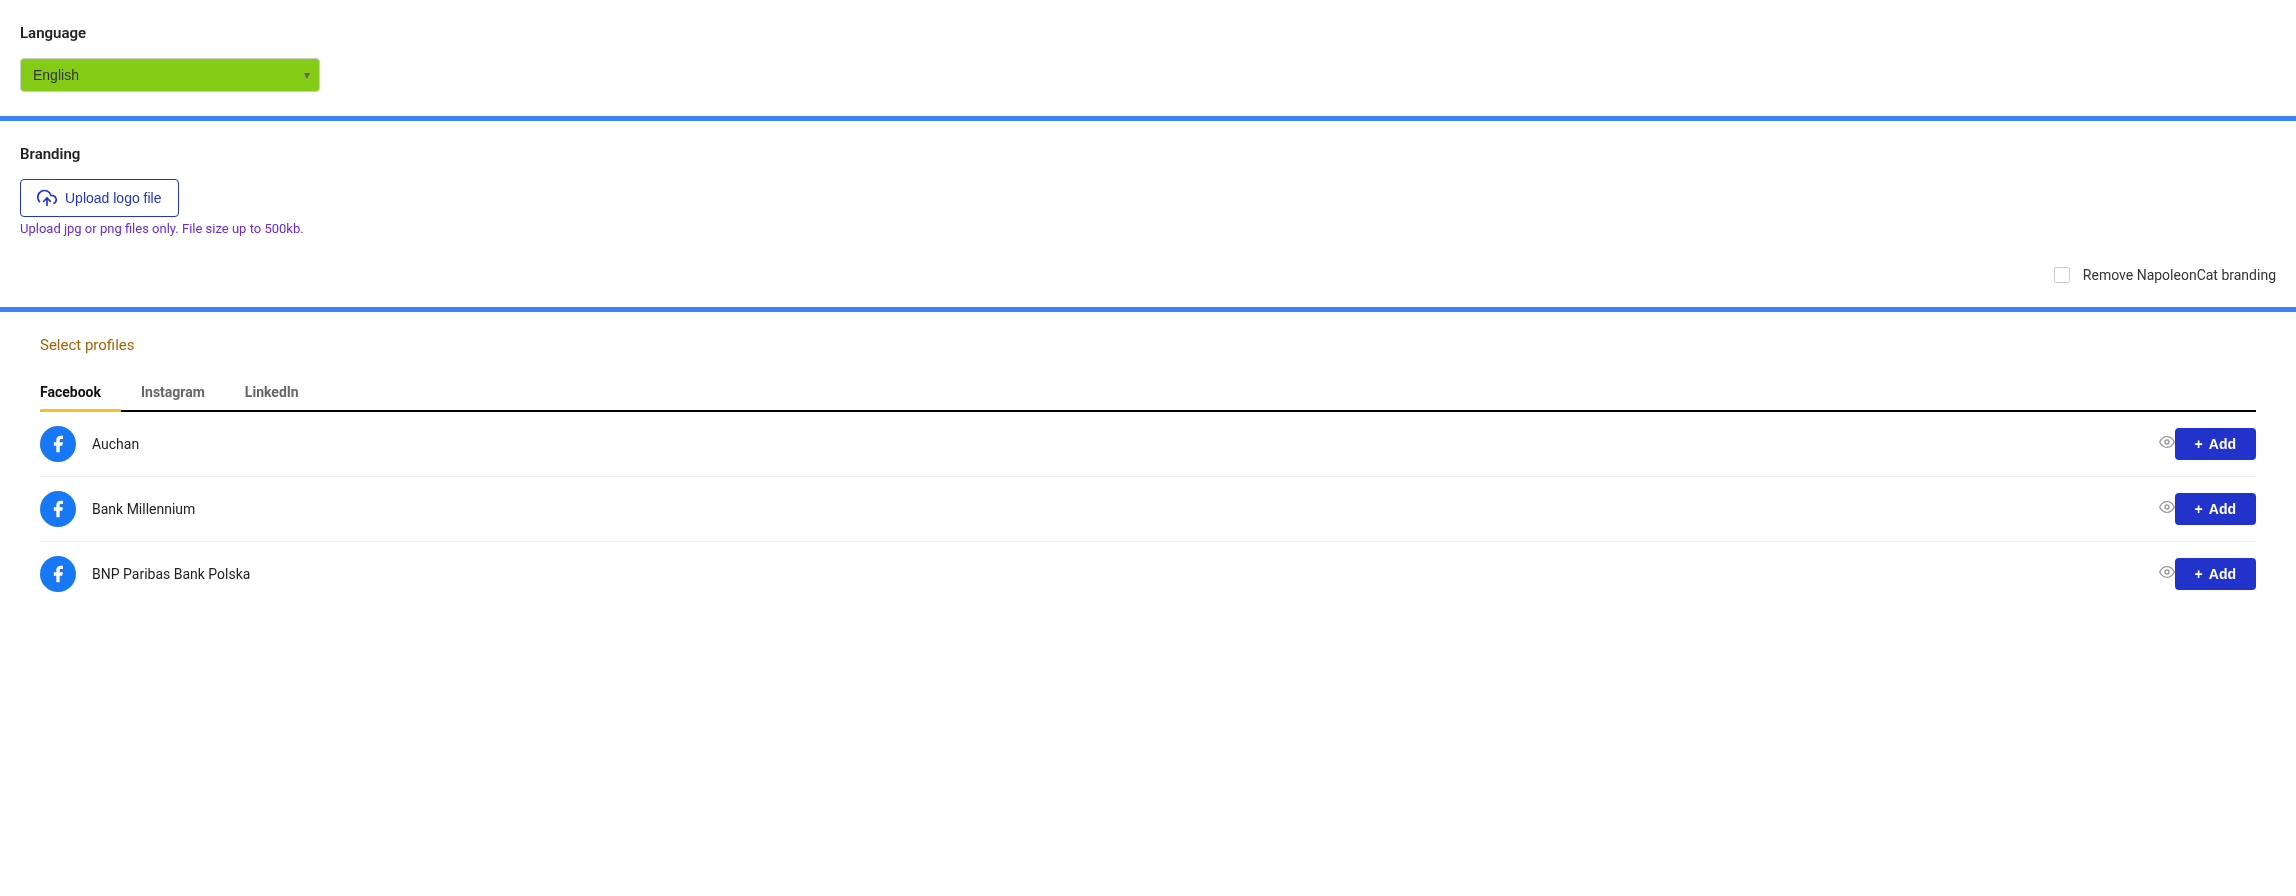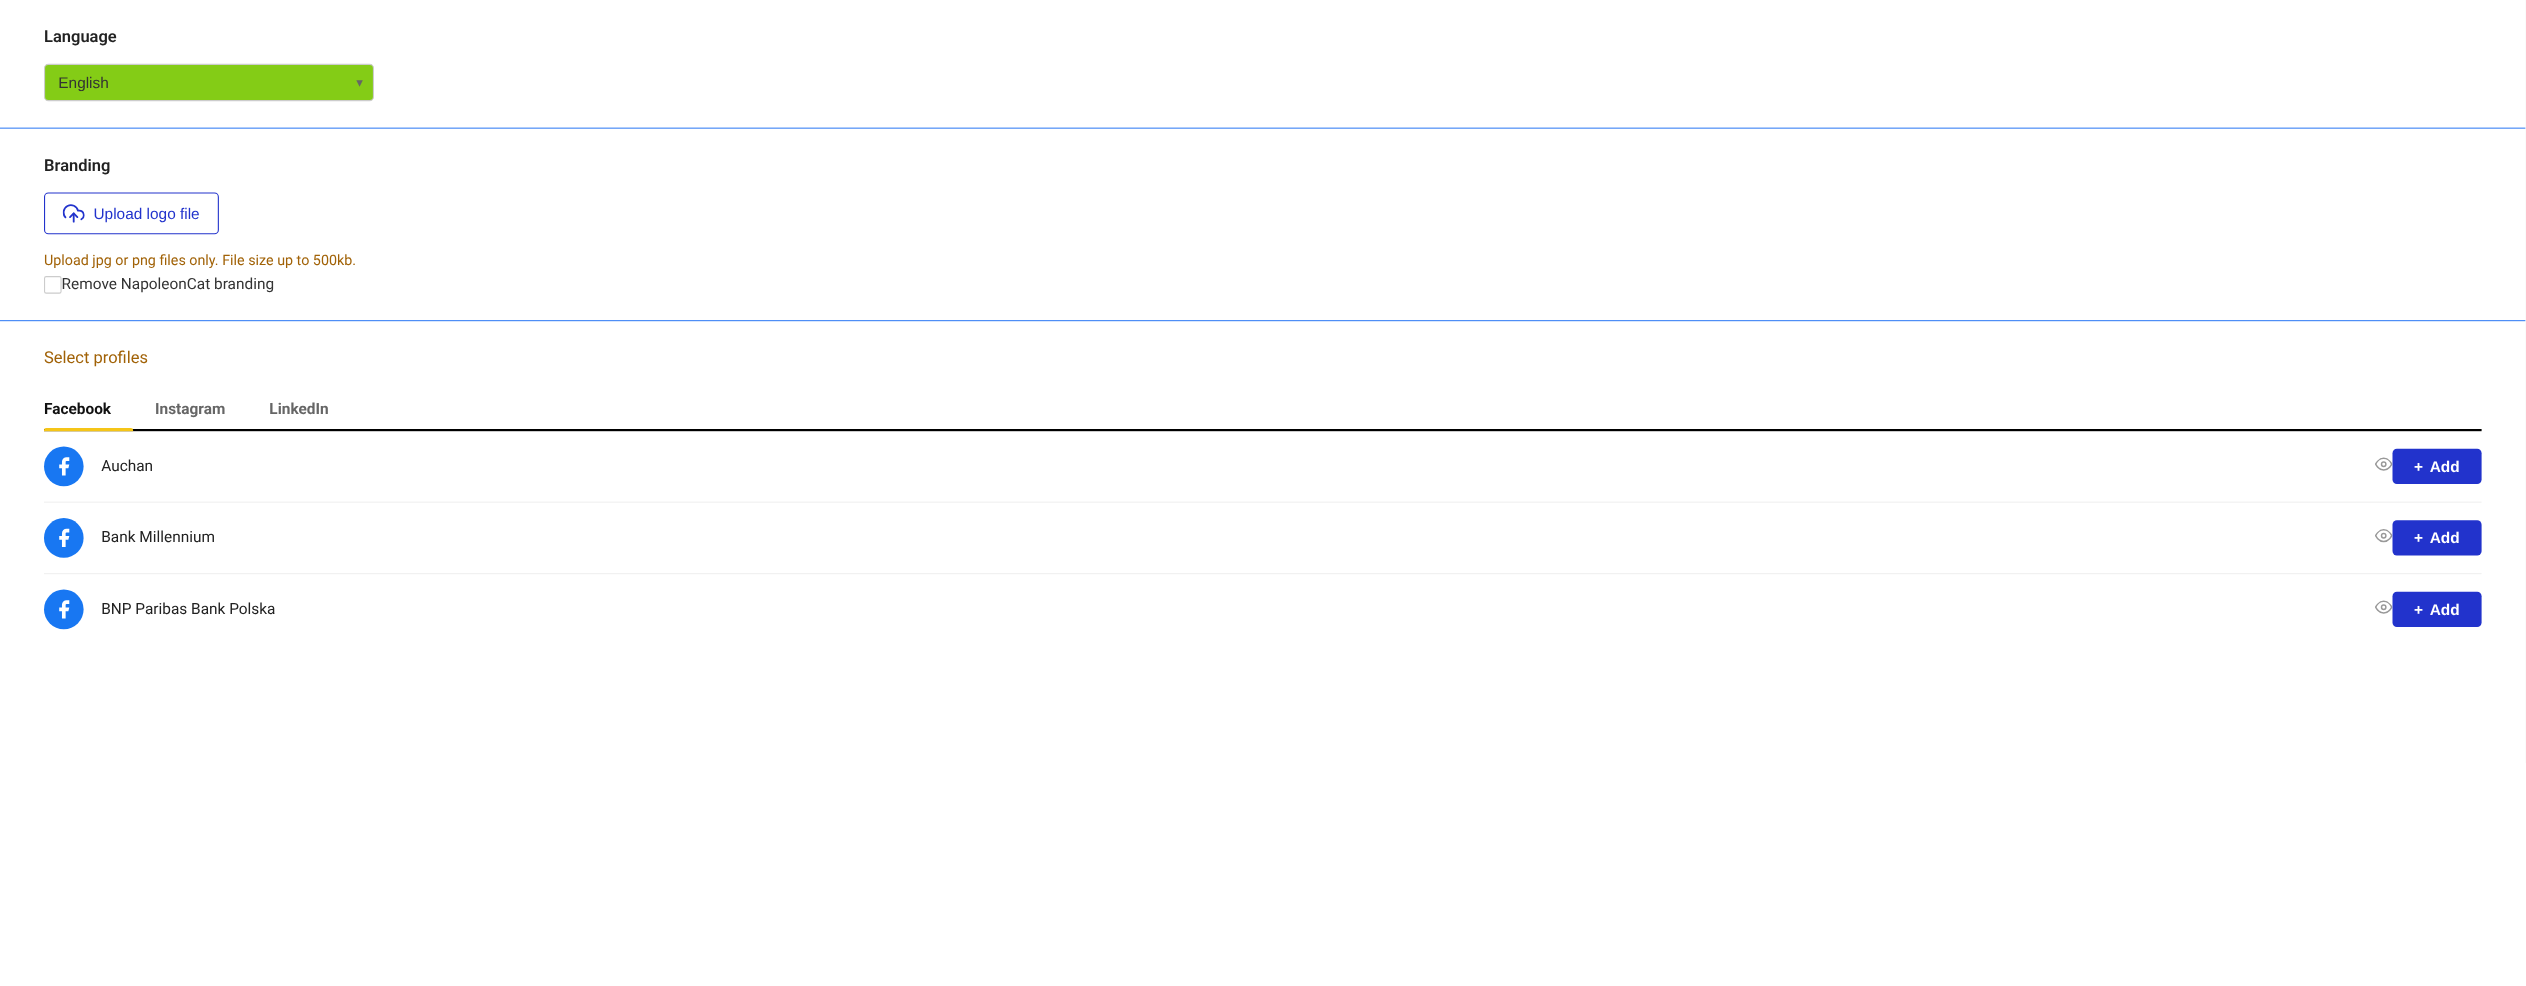--- a/index.html
+++ b/index.html
@@ -18,22 +18,22 @@
     .page-container {
       background: #fff;
       min-height: 896px;
       width: 100%;
       max-width: 2296px;
       margin: 0 auto;
     }
 
     
     .section {
-      padding: 24px 40px;
-      border-bottom: 1px solid #3b82f6;
+      padding: 24px 20px;
+      border-bottom: 5px solid #3b82f6;
     }
 
     .section-title {
       font-size: 15px;
       font-weight: 600;
       color: #222;
       margin-bottom: 16px;
     }
 
     .language-select-wrapper {
@@ -79,30 +79,31 @@
       font-weight: 500;
     }
 
     .upload-icon {
       display: inline-flex;
       align-items: center;
       justify-content: center;
     }
 
     .upload-hint {
-      margin-top: 17px;
+      margin-top: 4px;
       font-size: 13px;
-      color: #a16207;
+      color: #6d28d9;
     }
 
     .remove-branding-row {
       display: flex;
       align-items: center;
-      gap: 0;
-      margin-top: 6px;
+      gap: 13px;
+      margin-top: 31px;
+      justify-content: flex-end;
     }
 
     .checkbox-box {
       width: 16px;
       height: 16px;
       border: 1px solid #ccc;
       border-radius: 2px;
       background: #fff;
       flex-shrink: 0;
       cursor: pointer;

